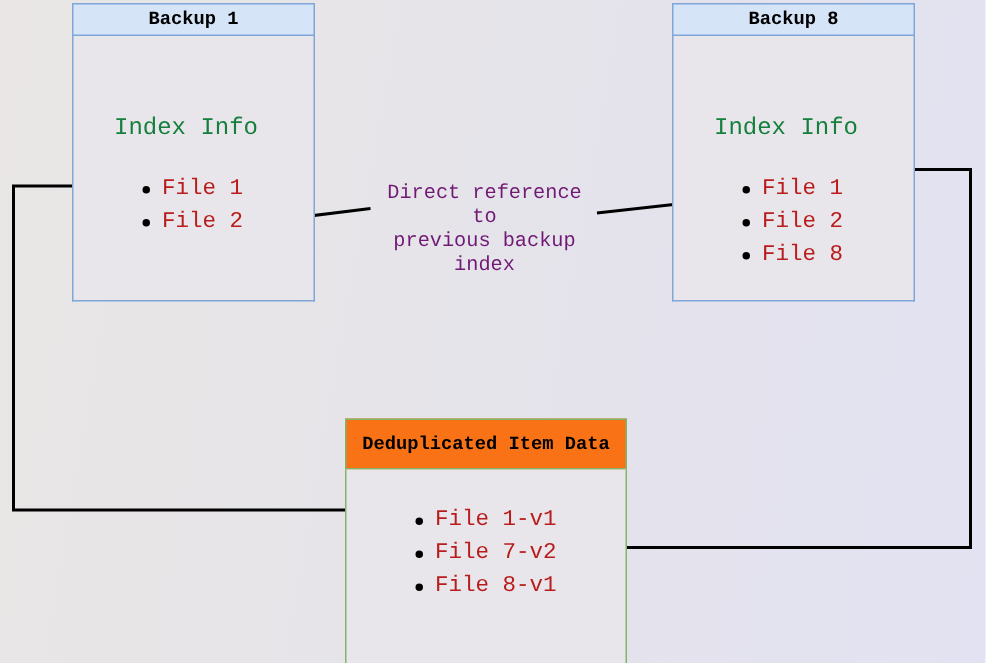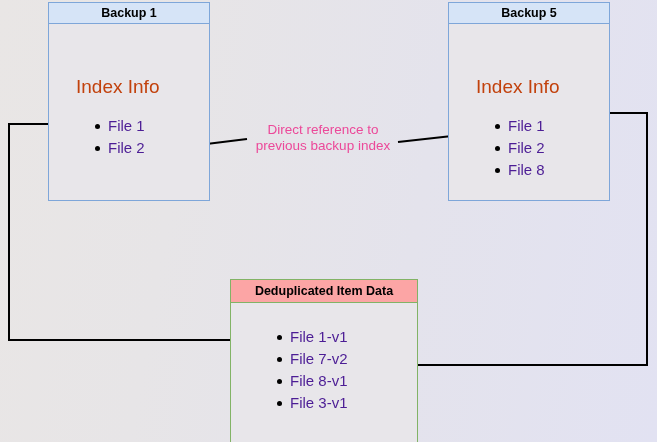--- a/index.html
+++ b/index.html
@@ -10,20 +10,21 @@
     width: 657px;
     height: 442px;
     font-family: "Liberation Sans", sans-serif;
     background: linear-gradient(100deg, #e9e6e5 0%, #e7e5e7 28%, #e4e3ec 62%, #e2e2f2 100%);
     overflow: hidden;
   }
   #stage {
     position: relative;
     width: 657px;
     height: 442px;
+    font-family: Liberation Mono, monospace;
   }
 
   
   .node {
     position: absolute;
     box-sizing: border-box;
   }
   .node-header {
     box-sizing: border-box;
     width: 100%;
@@ -51,74 +52,74 @@
   }
   .backup .node-body {
     height: 177px;
     border: 1px solid #7ea6d9;
     border-top: none;
   }
   .index-title {
     position: absolute;
     left: 27px;
     top: 52px;
-    font-size: 19px;
-    color: #c2410c;
+    font-size: 16px;
+    color: #15803d;
     white-space: nowrap;
   }
   .bullet-list {
     position: absolute;
     left: 44px;
     margin: 0;
     padding: 0;
     list-style: none;
   }
   .bullet-list li {
     font-size: 15px;
-    color: #4c1d95;
+    color: #b91c1c;
     line-height: 22px;
     white-space: nowrap;
     position: relative;
     padding-left: 15px;
   }
   .bullet-list li::before {
     content: "";
     position: absolute;
     left: 2px;
     top: 9px;
     width: 5px;
     height: 5px;
     border-radius: 50%;
     background: #000;
   }
   .backup .bullet-list { top: 91px; }
 
   
   .dedup .node-header {
-    height: 24px;
-    background: #fca5a5;
+    height: 34px;
+    background: #f97316;
     border: 1px solid #82b366;
     font-size: 12.5px;
   }
   .dedup .node-body {
     height: 145px;
     border: 1px solid #82b366;
     border-top: none;
   }
   .dedup .bullet-list {
     top: 23px;
     left: 44px;
   }
 
   
   .edge-label {
     position: absolute;
     text-align: center;
     font-size: 13.5px;
-    color: #ec4899;
+    color: #701a75;
     line-height: 16px;
     white-space: pre-line;
   }
 
   svg.edges {
     position: absolute;
     left: 0;
     top: 0;
     width: 657px;
     height: 442px;
@@ -157,39 +158,38 @@
     <div class="node-body">
       <div class="index-title">Index Info</div>
       <ul class="bullet-list">
         <li>File 1</li>
         <li>File 2</li>
       </ul>
     </div>
   </div>
 
   <div class="node backup" style="left:448px; top:2px; width:162px;">
-    <div class="node-header">Backup 5</div>
+    <div class="node-header">Backup 8</div>
     <div class="node-body">
       <div class="index-title">Index Info</div>
       <ul class="bullet-list">
         <li>File 1</li>
         <li>File 2</li>
         <li>File 8</li>
       </ul>
     </div>
   </div>
 
   <div class="node dedup" style="left:230px; top:279px; width:188px;">
     <div class="node-header">Deduplicated Item Data</div>
     <div class="node-body">
       <ul class="bullet-list">
         <li>File 1-v1</li>
         <li>File 7-v2</li>
         <li>File 8-v1</li>
-        <li>File 3-v1</li>
       </ul>
     </div>
   </div>
 
   <div class="edge-label" style="left:247px; top:122px; width:152px;">Direct reference to
 previous backup index</div>
 
 </div>
 
 </body></html>

